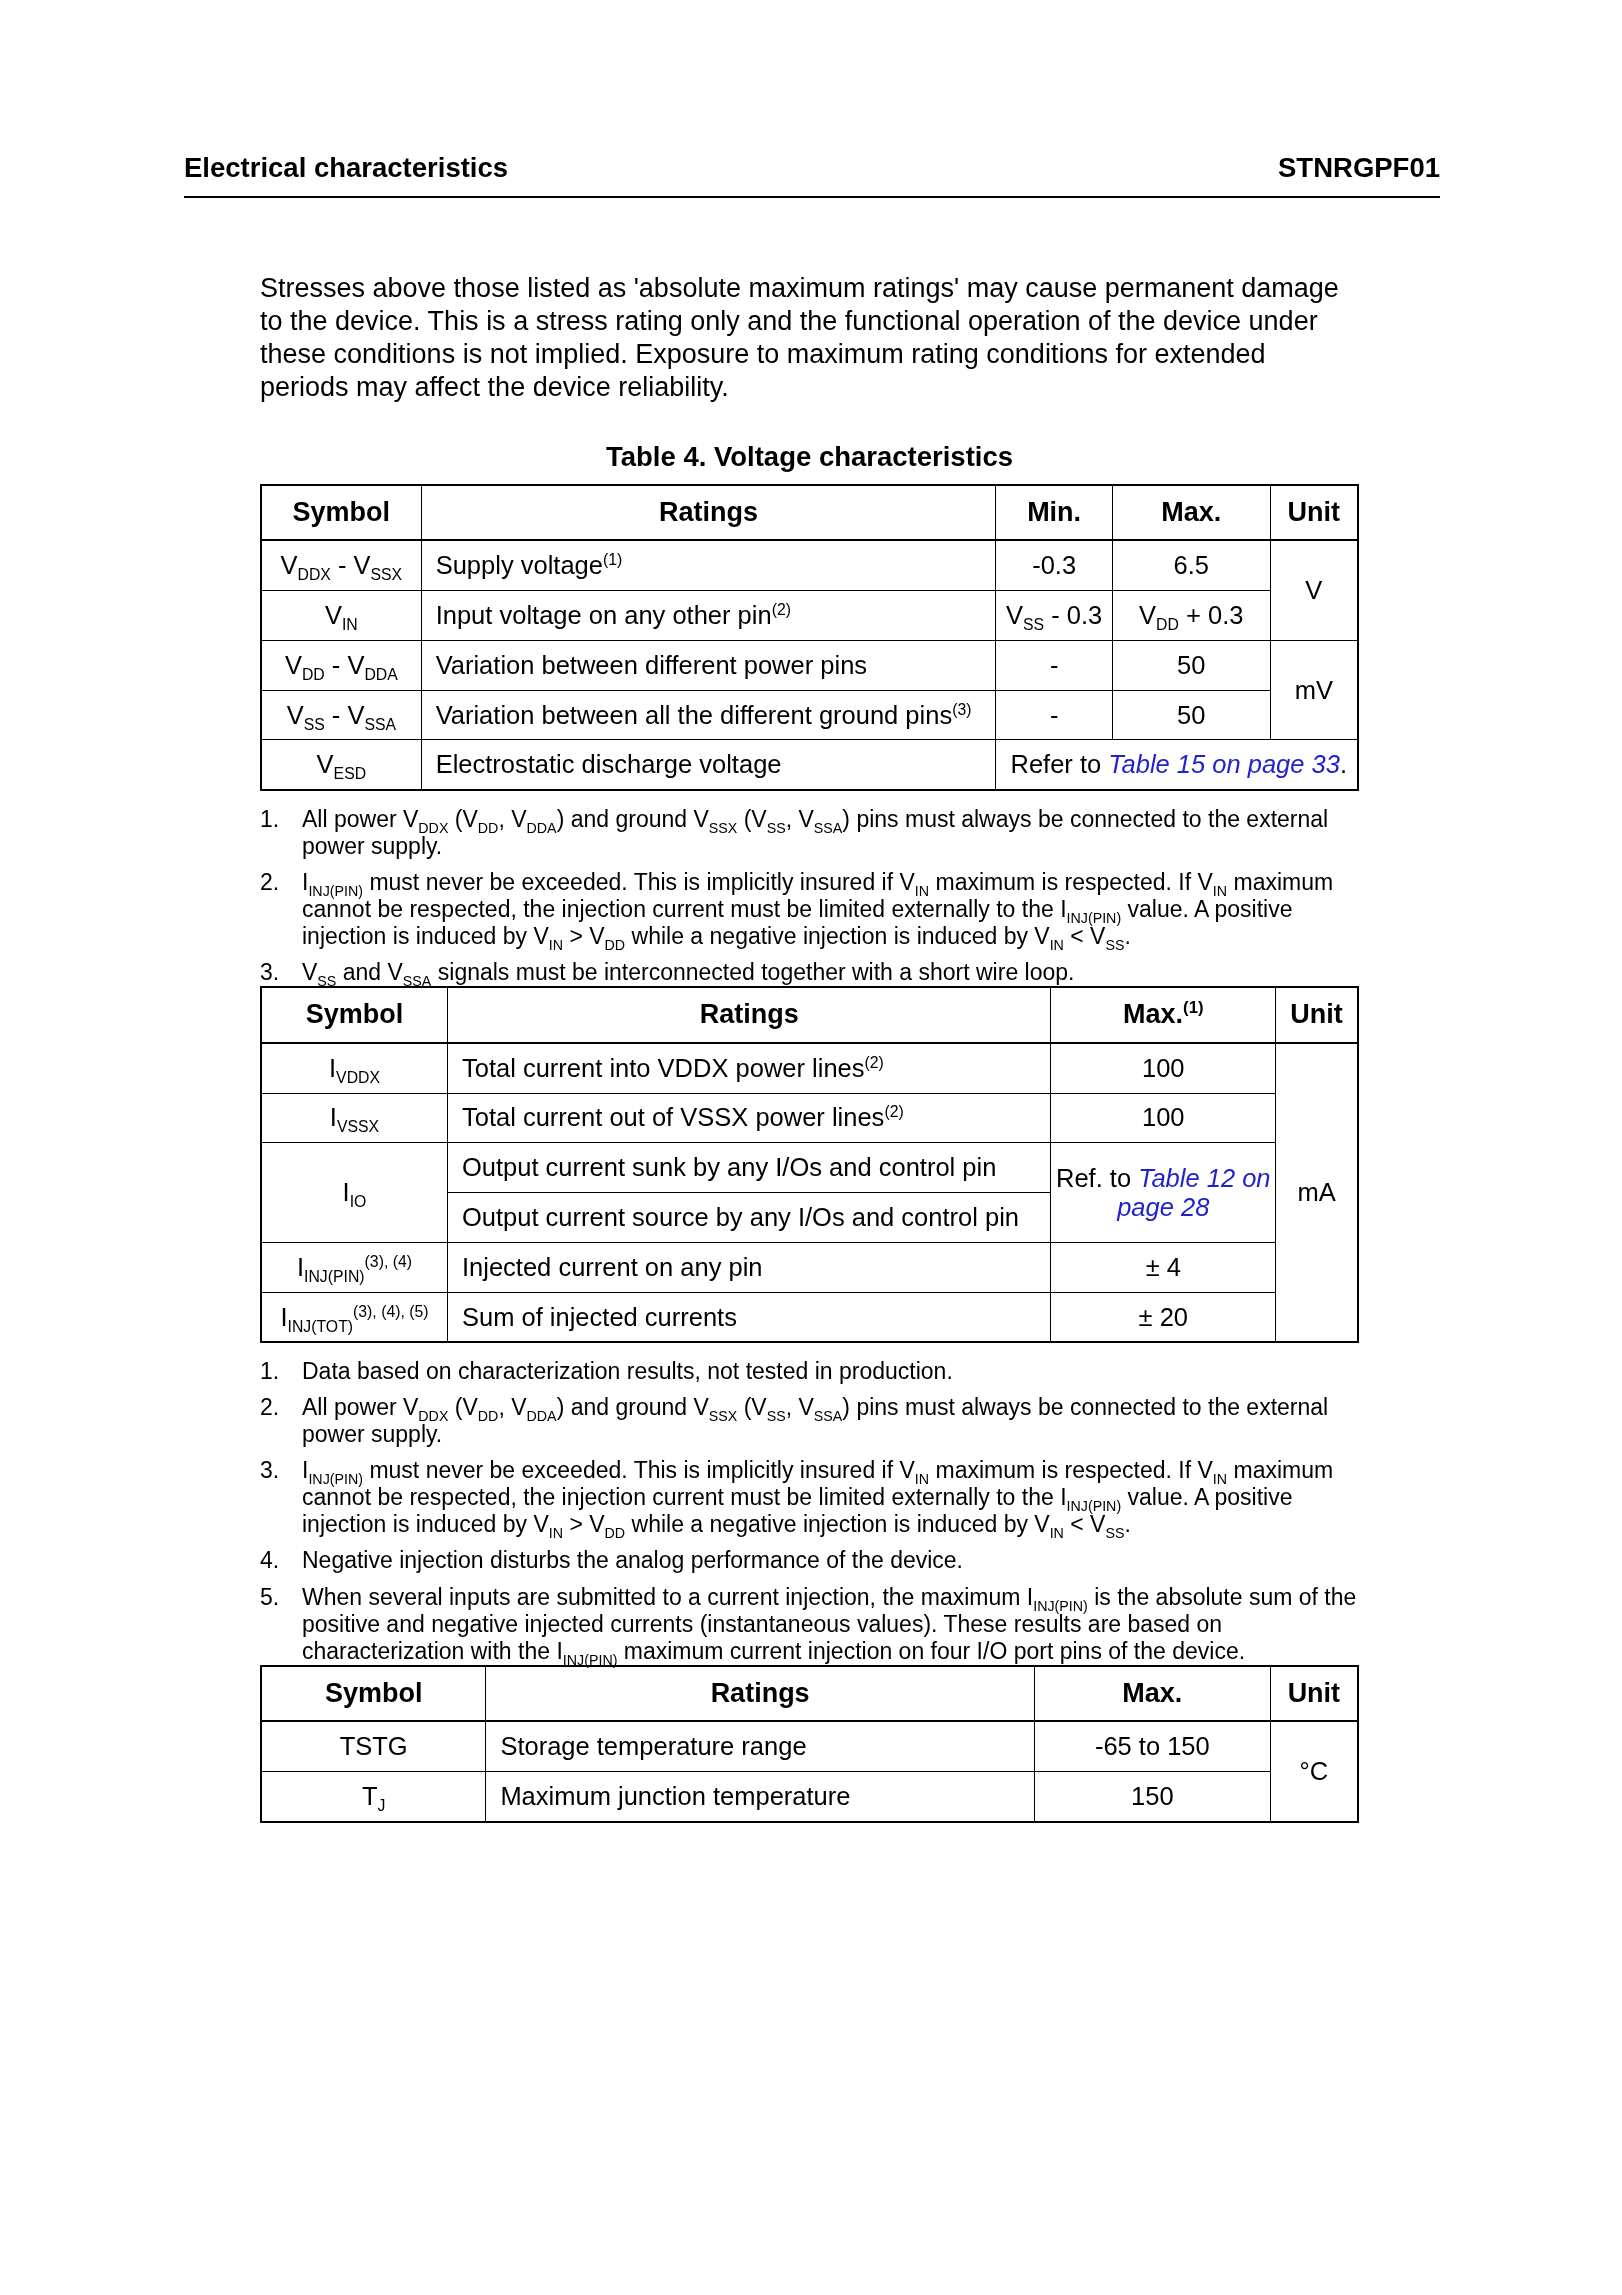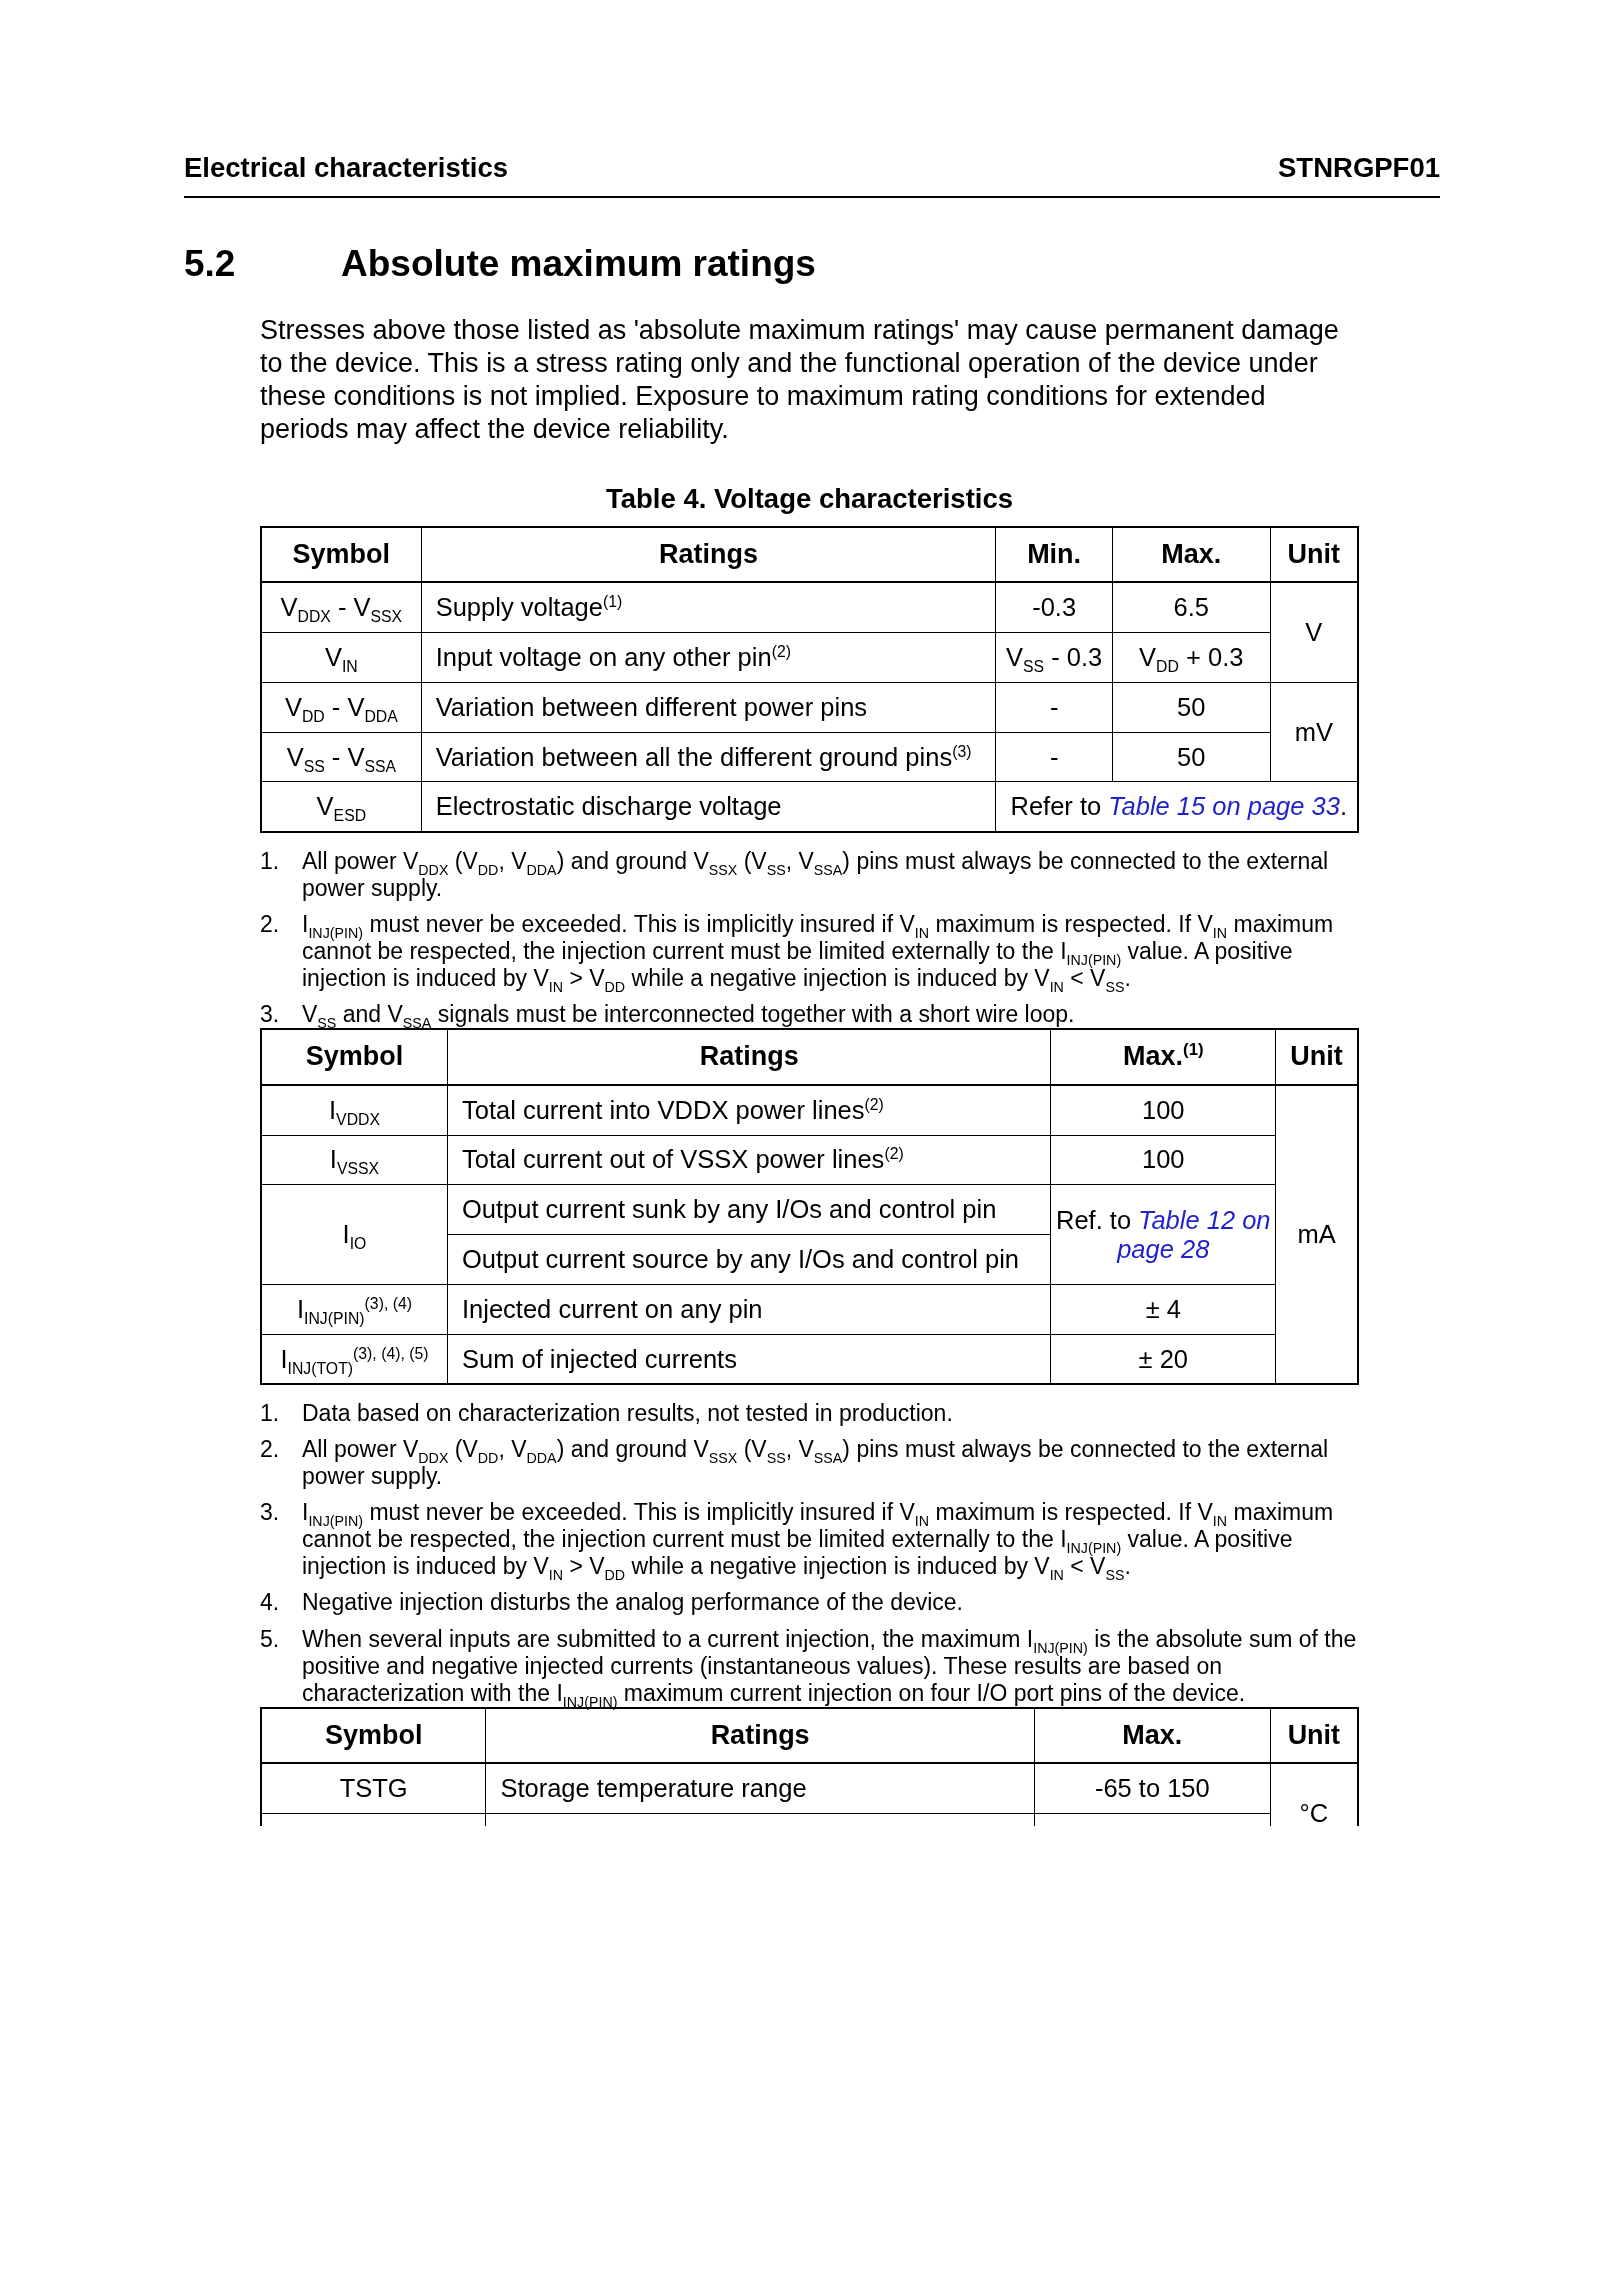--- a/index.html
+++ b/index.html
@@ -53,24 +53,20 @@
 
 <div class="page">
 
   <header class="doc-header">
     <span>Electrical characteristics</span>
     <span>STNRGPF01</span>
   </header>
 
   <main class="content">
 
-    <div class="section-row">
-      <div class="section-num">5.2</div>
-      <h1 class="section-title">Absolute maximum ratings</h1>
-    </div>
 
     <div class="body-col">
 
       <p class="intro">Stresses above those listed as 'absolute maximum ratings' may cause permanent damage to the device. This is a stress rating only and the functional operation of the device under these conditions is not implied. Exposure to maximum rating conditions for extended periods may affect the device reliability.</p>
 
       <div class="tbl-title">Table 4. Voltage characteristics</div>
       <table class="dtable">
         <colgroup>
           <col style="width:14.6%">
             <col style="width:52.4%">

